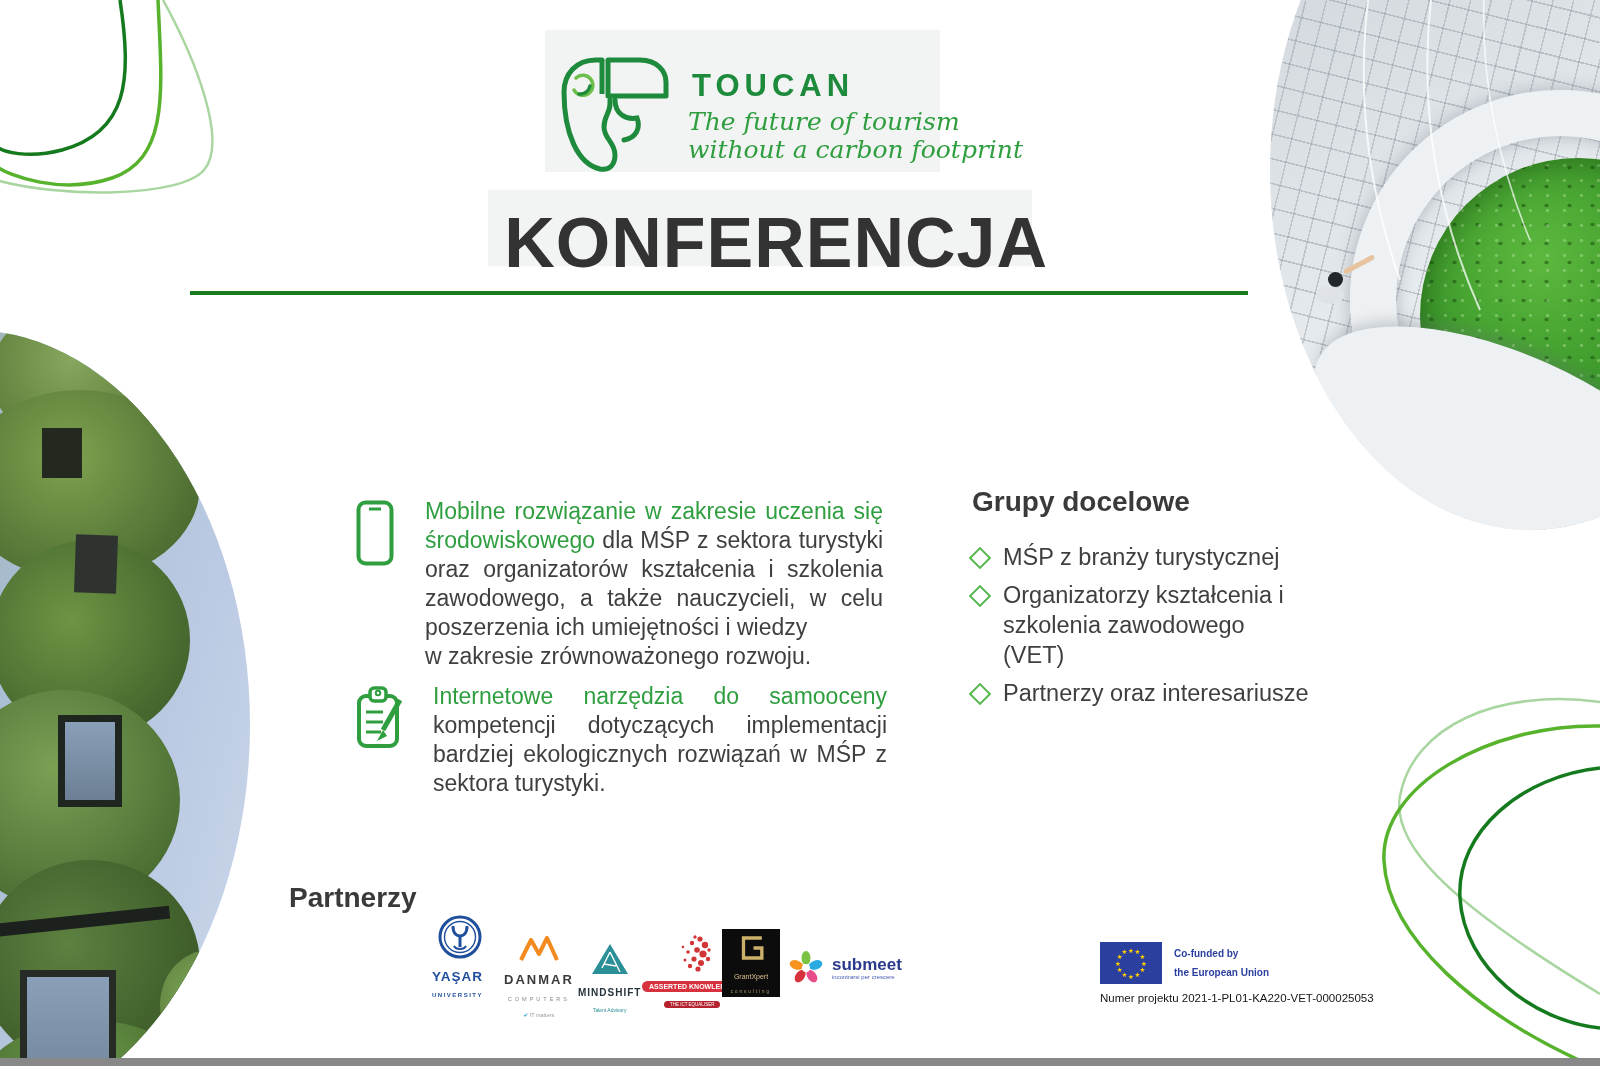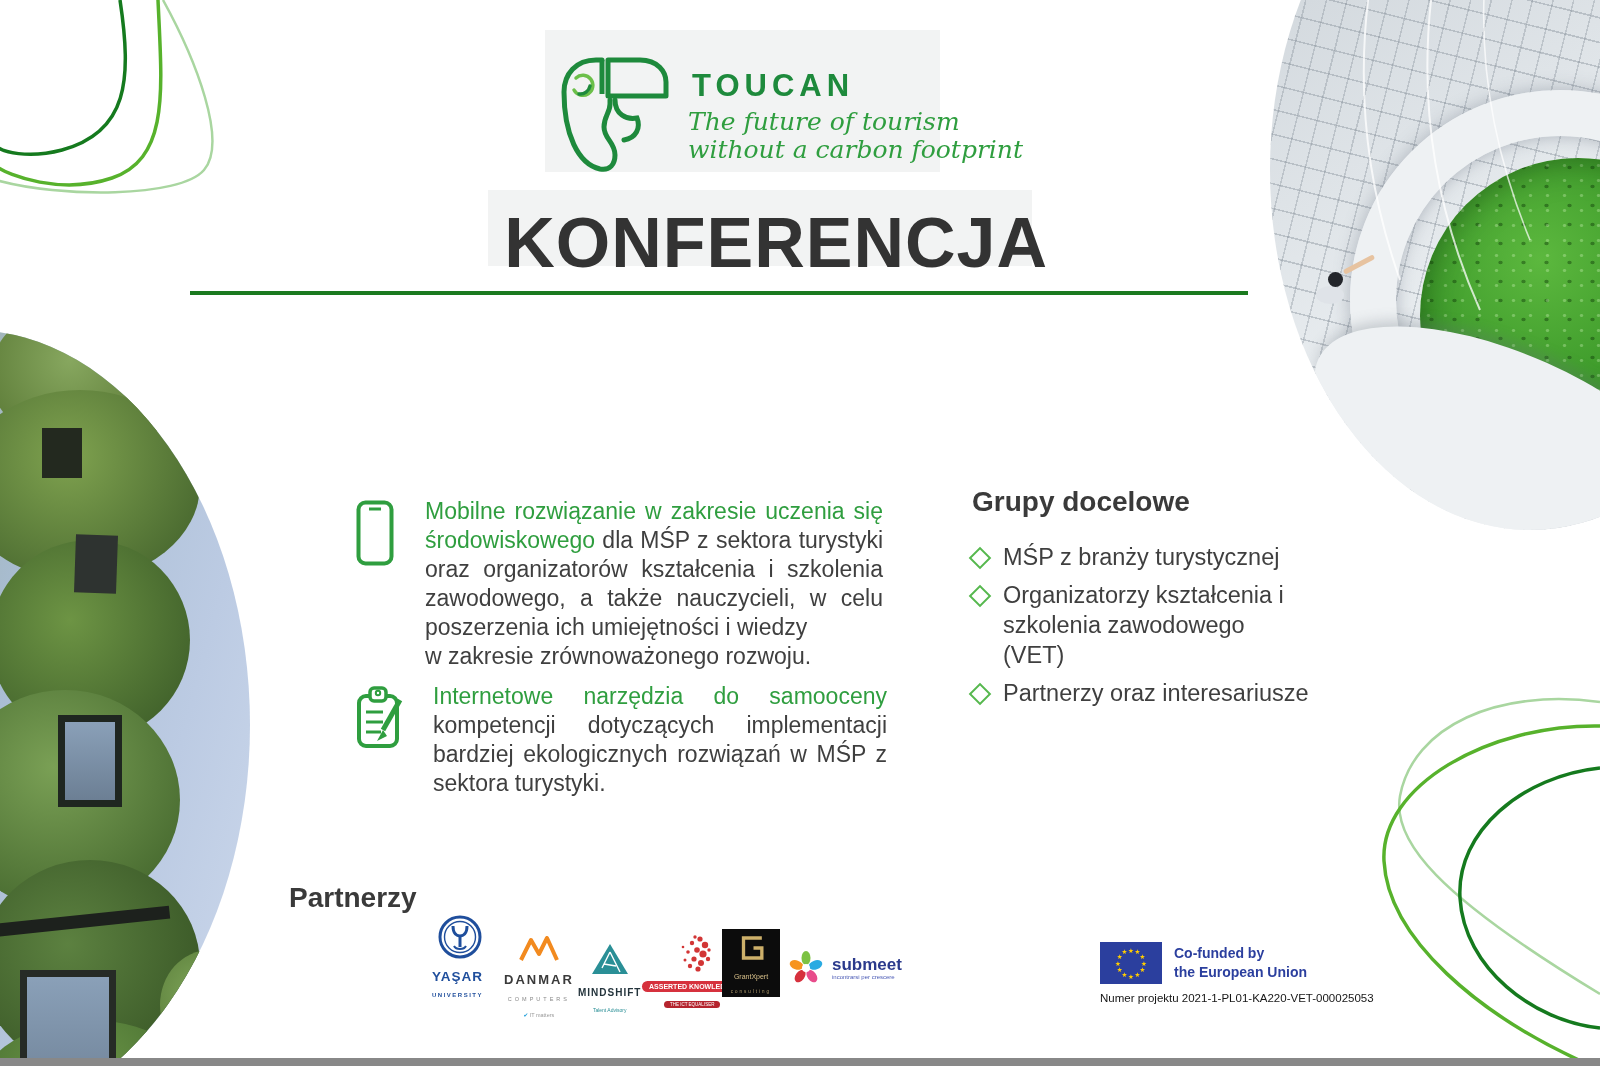--- a/index.html
+++ b/index.html
@@ -113,21 +113,21 @@
   .lg6{left:722px;top:929px;width:58px;height:68px;background:#0c0c0c;justify-content:center;}
   .gx-n{font-size:7px;color:#d8c08a;margin-top:2px;}
   .gx-s{font-size:4.5px;letter-spacing:2px;color:#b5a06f;margin-top:1px;}
   .lg7{left:788px;top:950px;}
   .sub-n{font-size:17px;font-weight:bold;color:#2b3a8c;line-height:17px;}
   .sub-s{font-size:6px;color:#4a5ab5;margin-top:1px;}
 
   
   #eu{left:1100px;top:942px;z-index:3;width:280px;}
   #eu .row{display:flex;gap:12px;align-items:center;}
-  .eu-label{font-size:14px;font-weight:bold;color:#2b3f9e;line-height:19px;}
+  .eu-label{font-size:10px;font-weight:bold;color:#2b3f9e;line-height:19px;}
   .eu-number{margin-top:8px;font-size:11.5px;color:#161616;}
 </style>
 </head>
 <body>
 
 <div id="canvas">
 
   <svg id="swirlTL" class="abs" width="290" height="245" viewBox="0 0 290 245">
     <path d="M120,0 C132,80 128,132 62,150 C28,159 2,152 -4,146" fill="none" stroke="#157a1e" stroke-width="3.5"></path>
     <path d="M158,0 C162,90 170,158 112,178 C62,195 8,176 -4,166" fill="none" stroke="#57b22c" stroke-width="3.5"></path>

